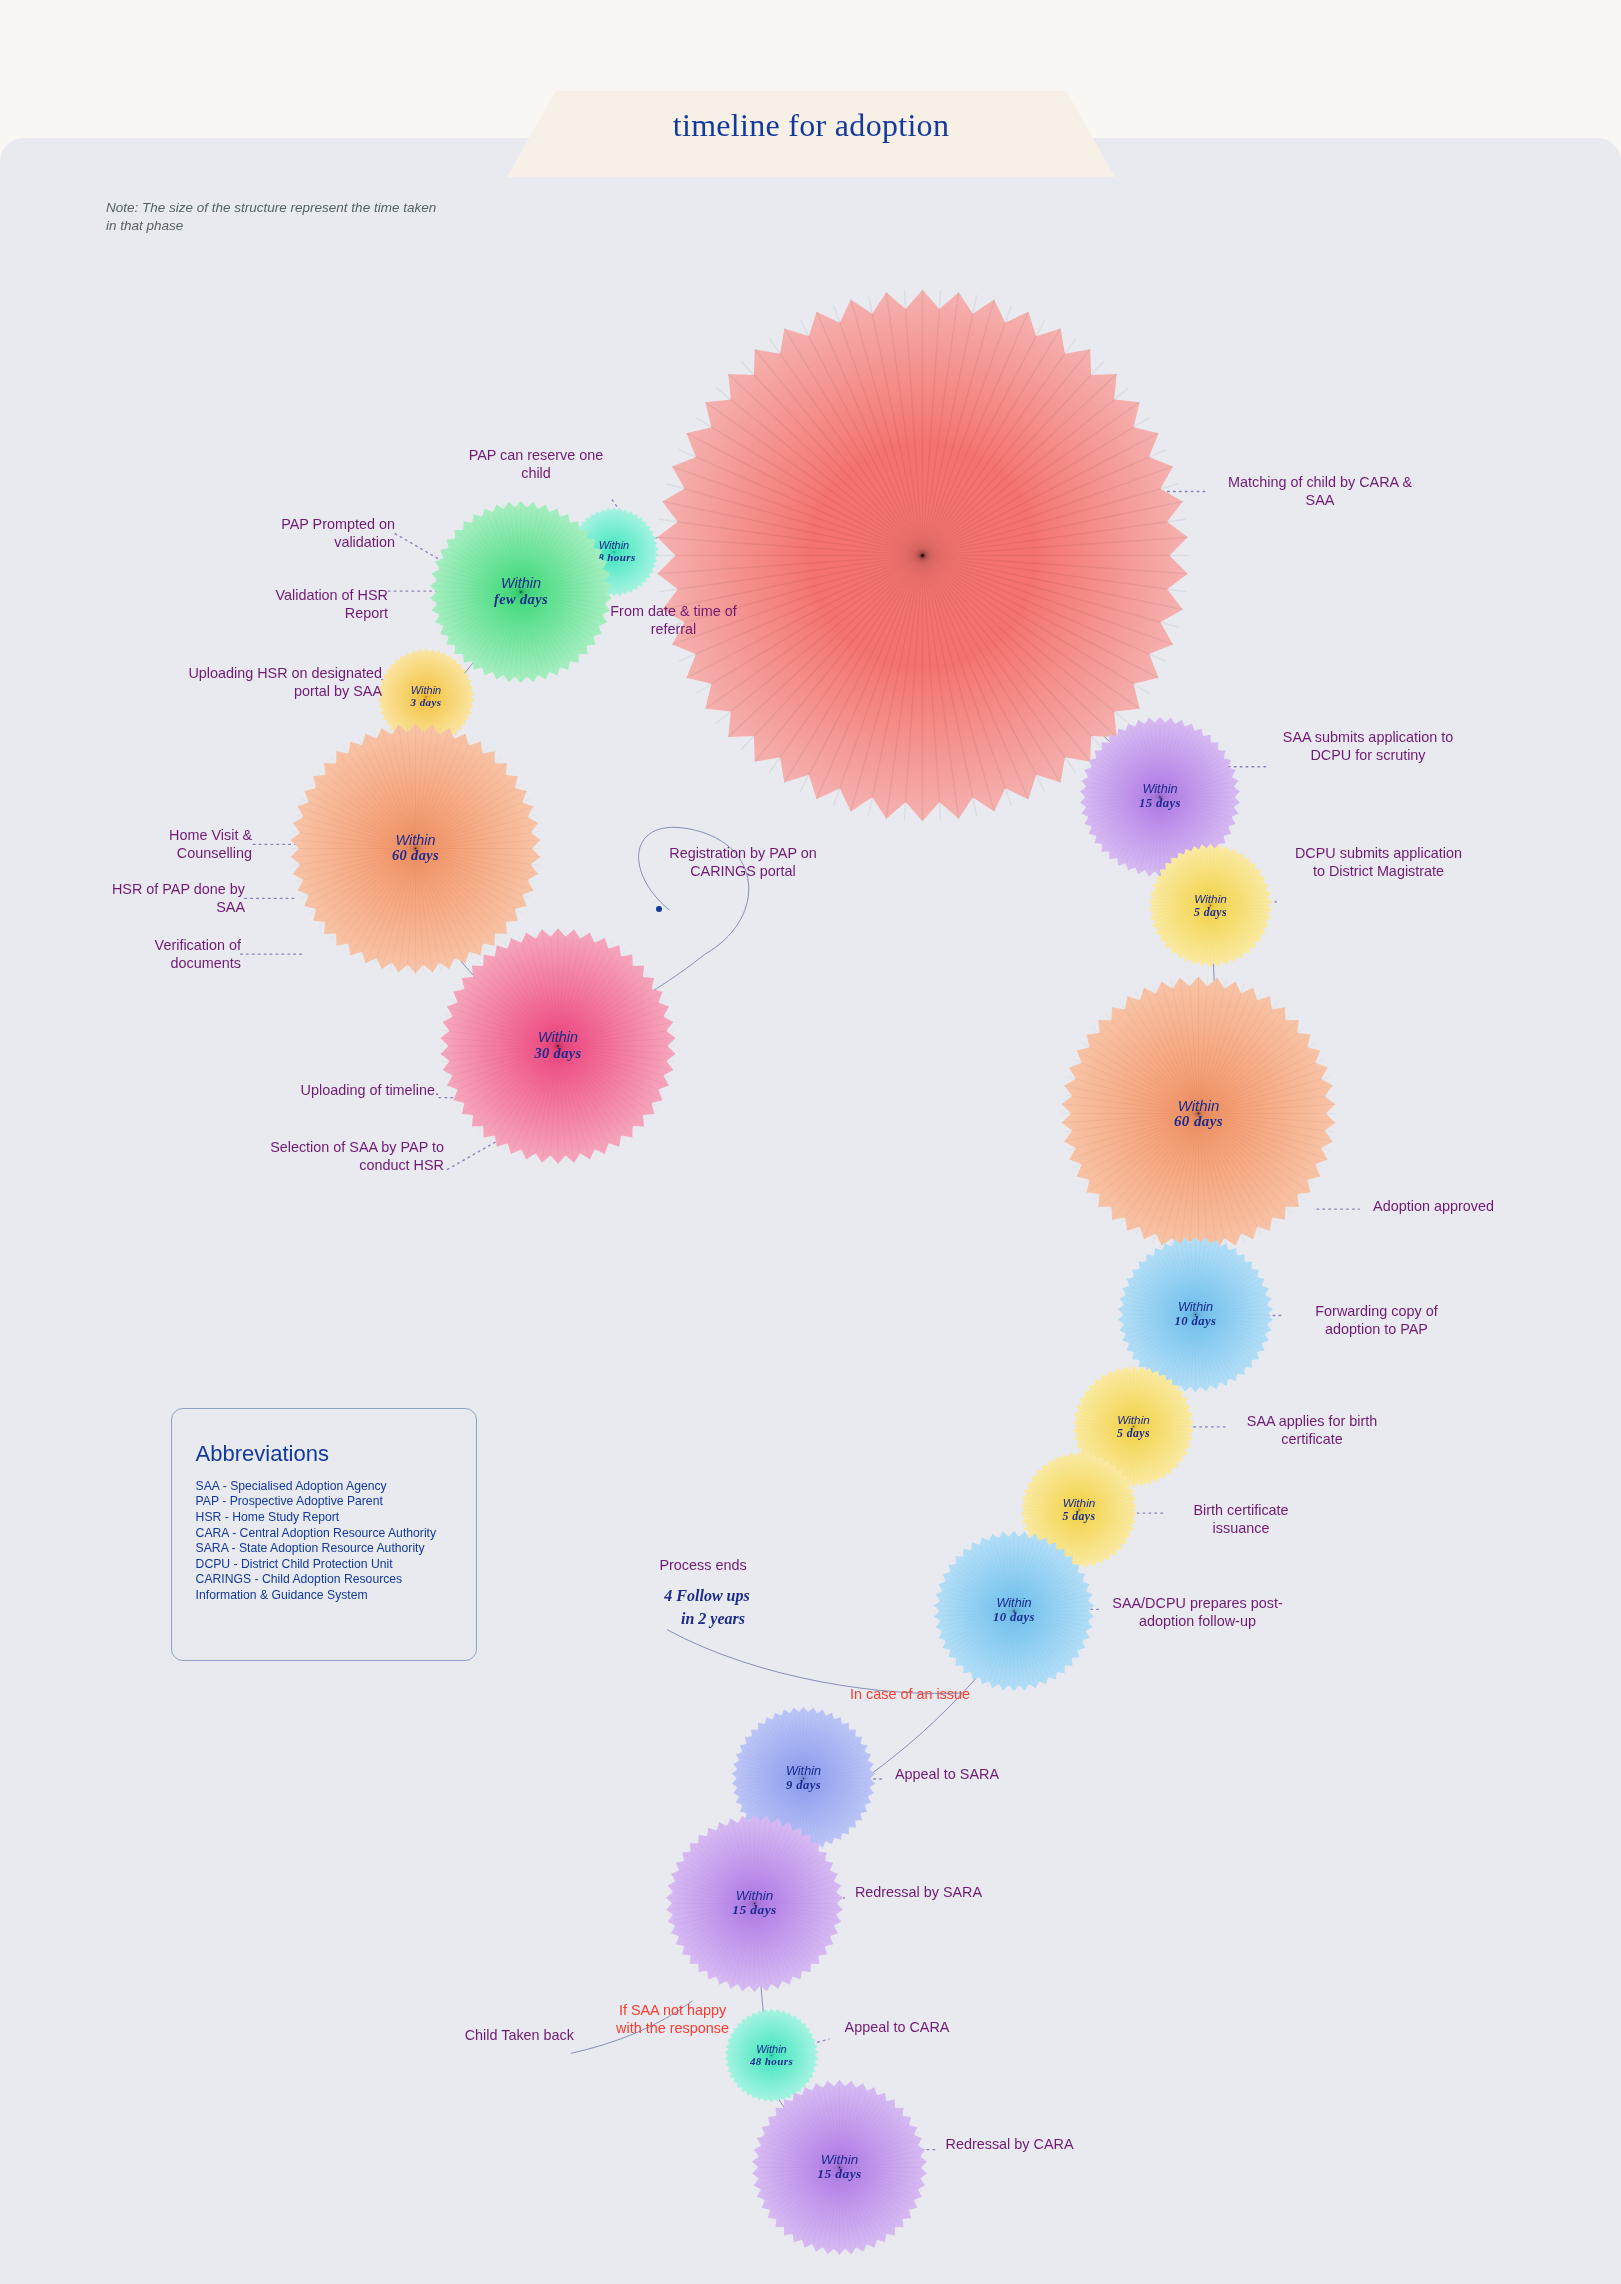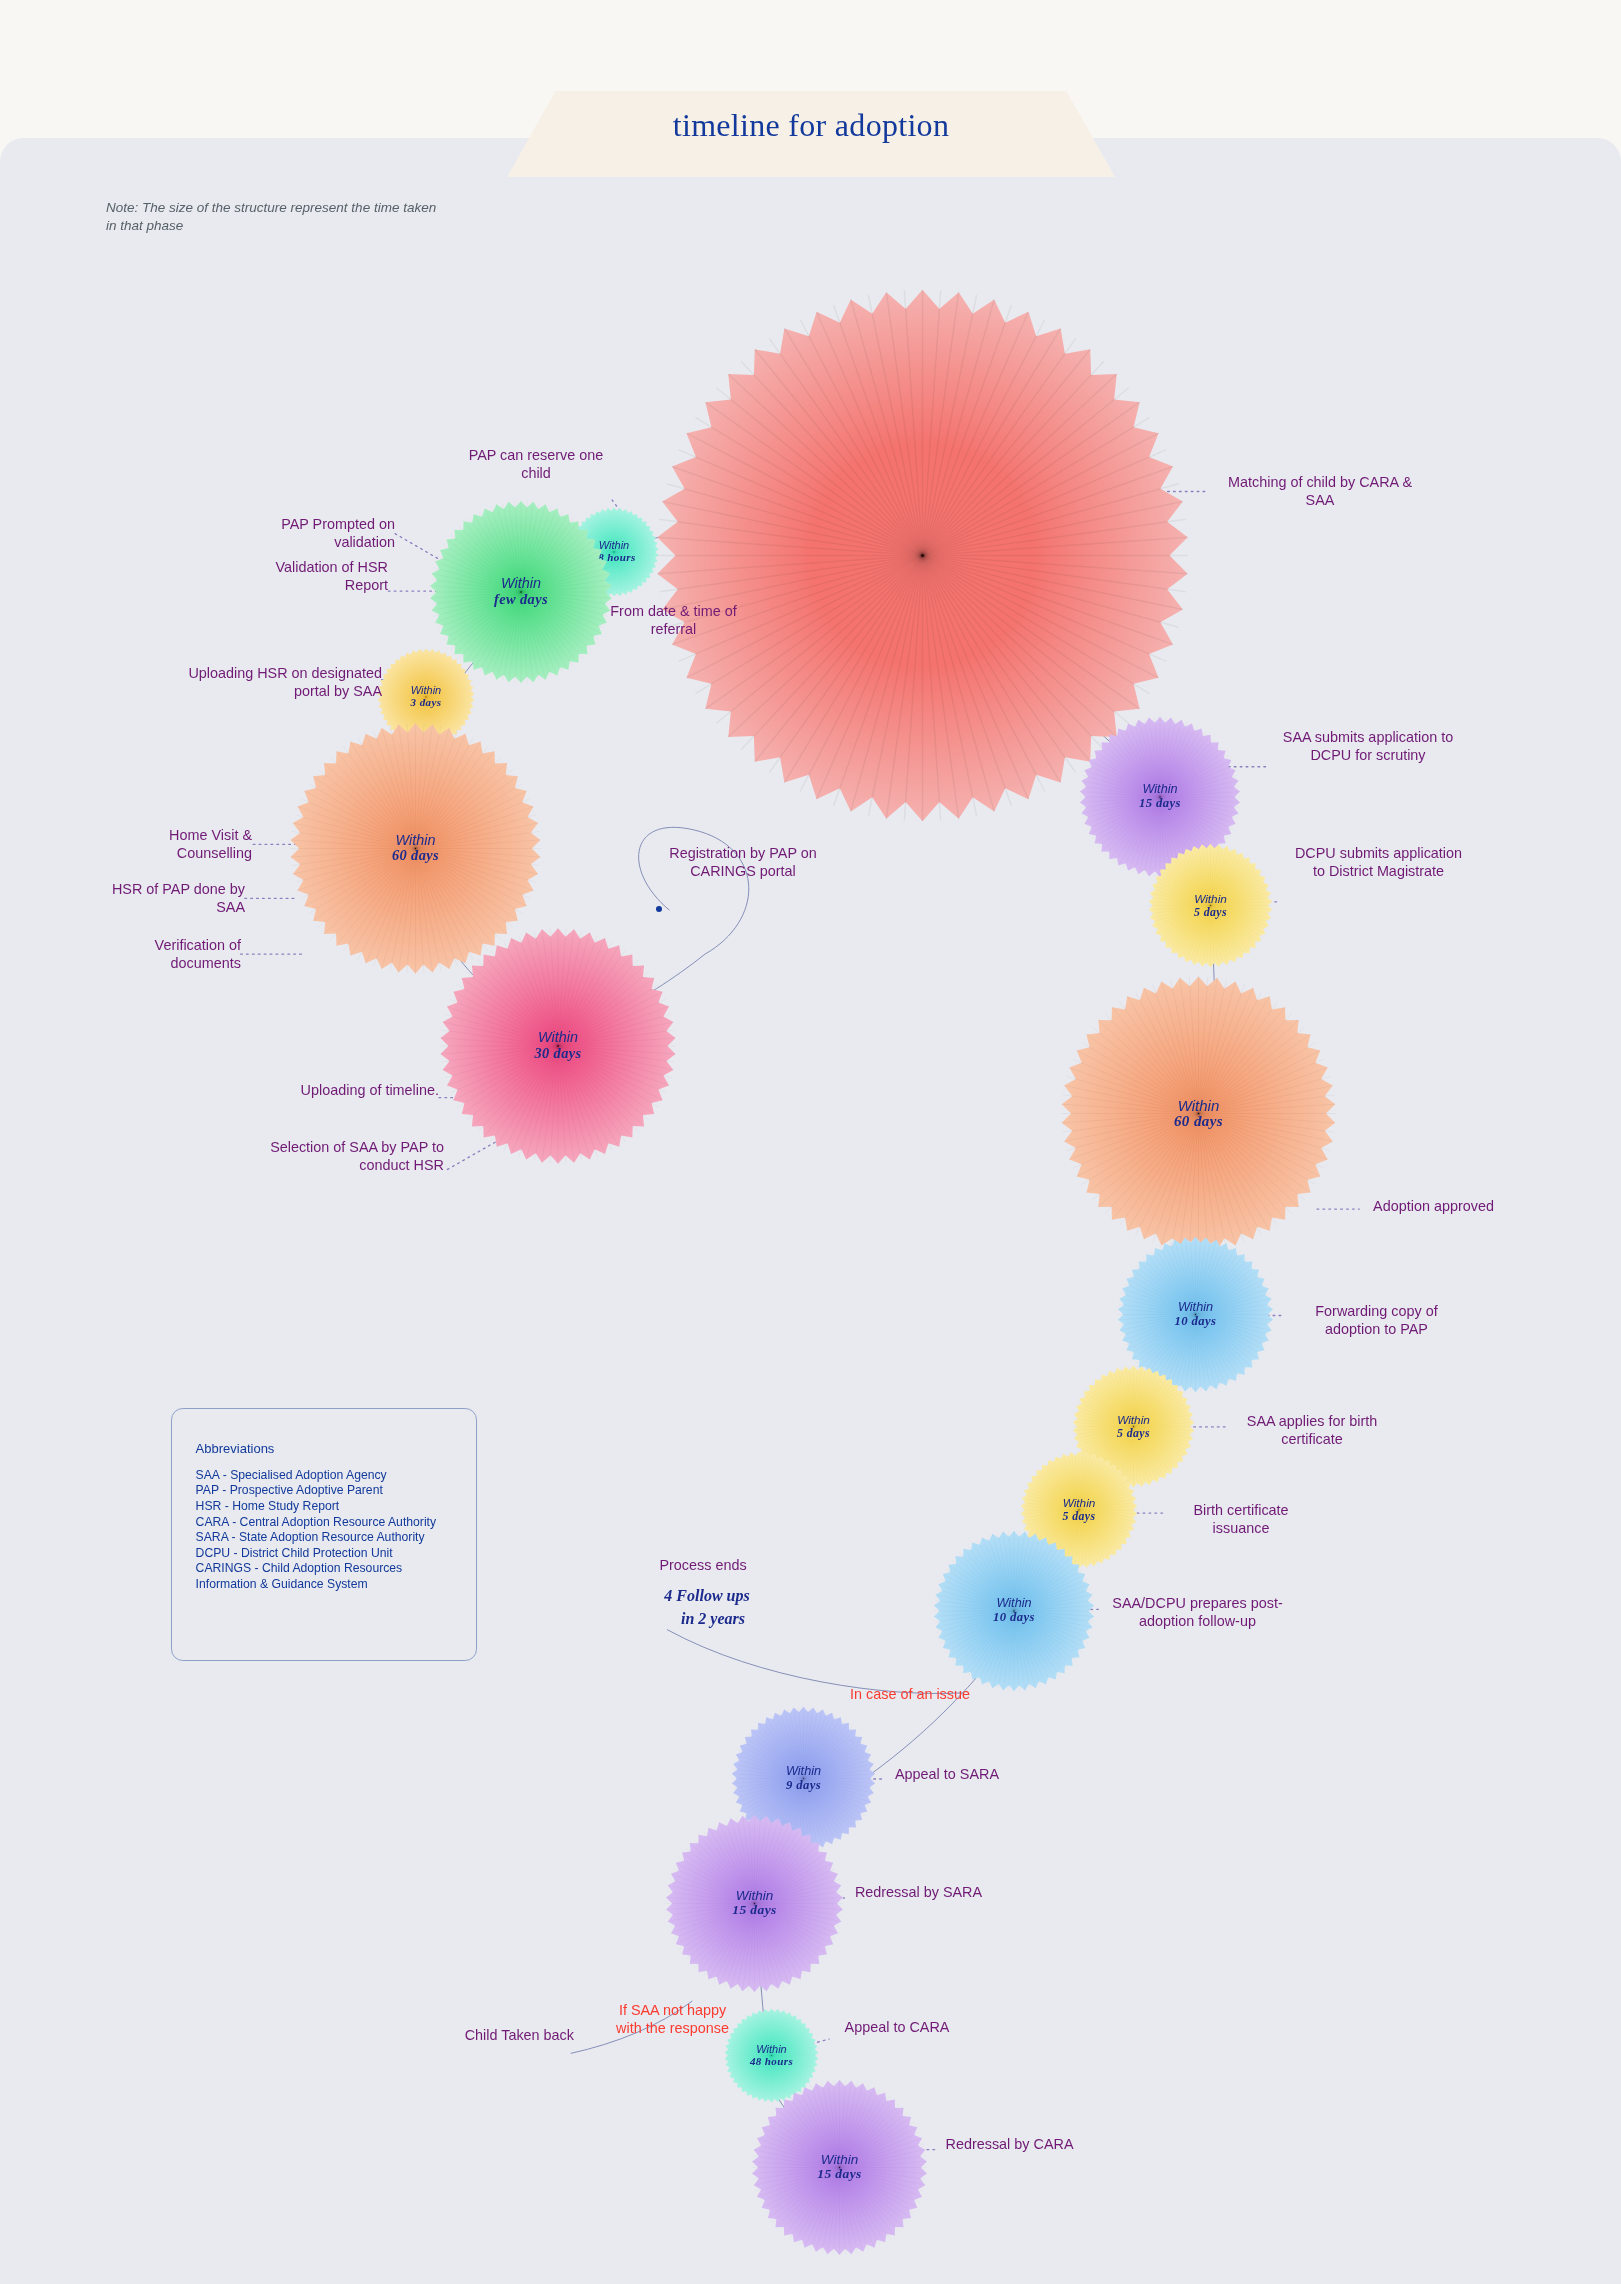--- a/index.html
+++ b/index.html
@@ -93,21 +93,21 @@
     left:171px; top:1408px;
     width:306px; height:253px;
     border:0.8px solid #8FA0C8;
     border-radius:11.8px;
     z-index:9;
     box-sizing:border-box;
     padding:32px 23.6px 0 23.6px;
   }
   #abbr h3{
     margin:0 0 11.8px 0;
-    font-size:13px;
+    font-size:22px;
     font-weight:normal;
     color:#12399B;
   }
   #abbr ul{ margin:0; padding:0; list-style:none;}
   #abbr li{
     font-size:12.2px;
     line-height:1.28;
     color:#12399B;
   }
   
@@ -2080,21 +2080,21 @@
       </g>
     </svg>
   <div class="cap" style="font-size:13.5px;">
     <span class="w">Within</span>
     <span class="v">15 days</span>
   </div>
 </div>
 
 <div class="lbl c" style="left:456px; top:446px; width:160px;">PAP can reserve one child</div>
 <div class="lbl r" style="left:243px; top:515px; width:152px;">PAP Prompted on validation</div>
-<div class="lbl r" style="left:236px; top:558px; width:152px;">Validation of HSR Report</div>
+<div class="lbl r" style="left:236px; top:586px; width:152px;">Validation of HSR Report</div>
 <div class="lbl r" style="left:179px; top:664px; width:203px;">Uploading HSR on designated portal by SAA</div>
 <div class="lbl r" style="left:100px; top:826px; width:152px;">Home Visit &amp; Counselling</div>
 <div class="lbl r" style="left:91px; top:880px; width:154px;">HSR of PAP done by SAA</div>
 <div class="lbl r" style="left:91px; top:936px; width:150px;">Verification of documents</div>
 <div class="lbl r" style="left:279px; top:1081px; width:160px;">Uploading of timeline.</div>
 <div class="lbl r" style="left:270px; top:1138px; width:174px;">Selection of SAA by PAP to conduct HSR</div>
 
 <div class="lbl l" style="left:667px; top:844px; width:152px;">Registration by PAP on CARINGS portal</div>
 <div id="reg-dot" style="left:656px; top:906px;"></div>
 

